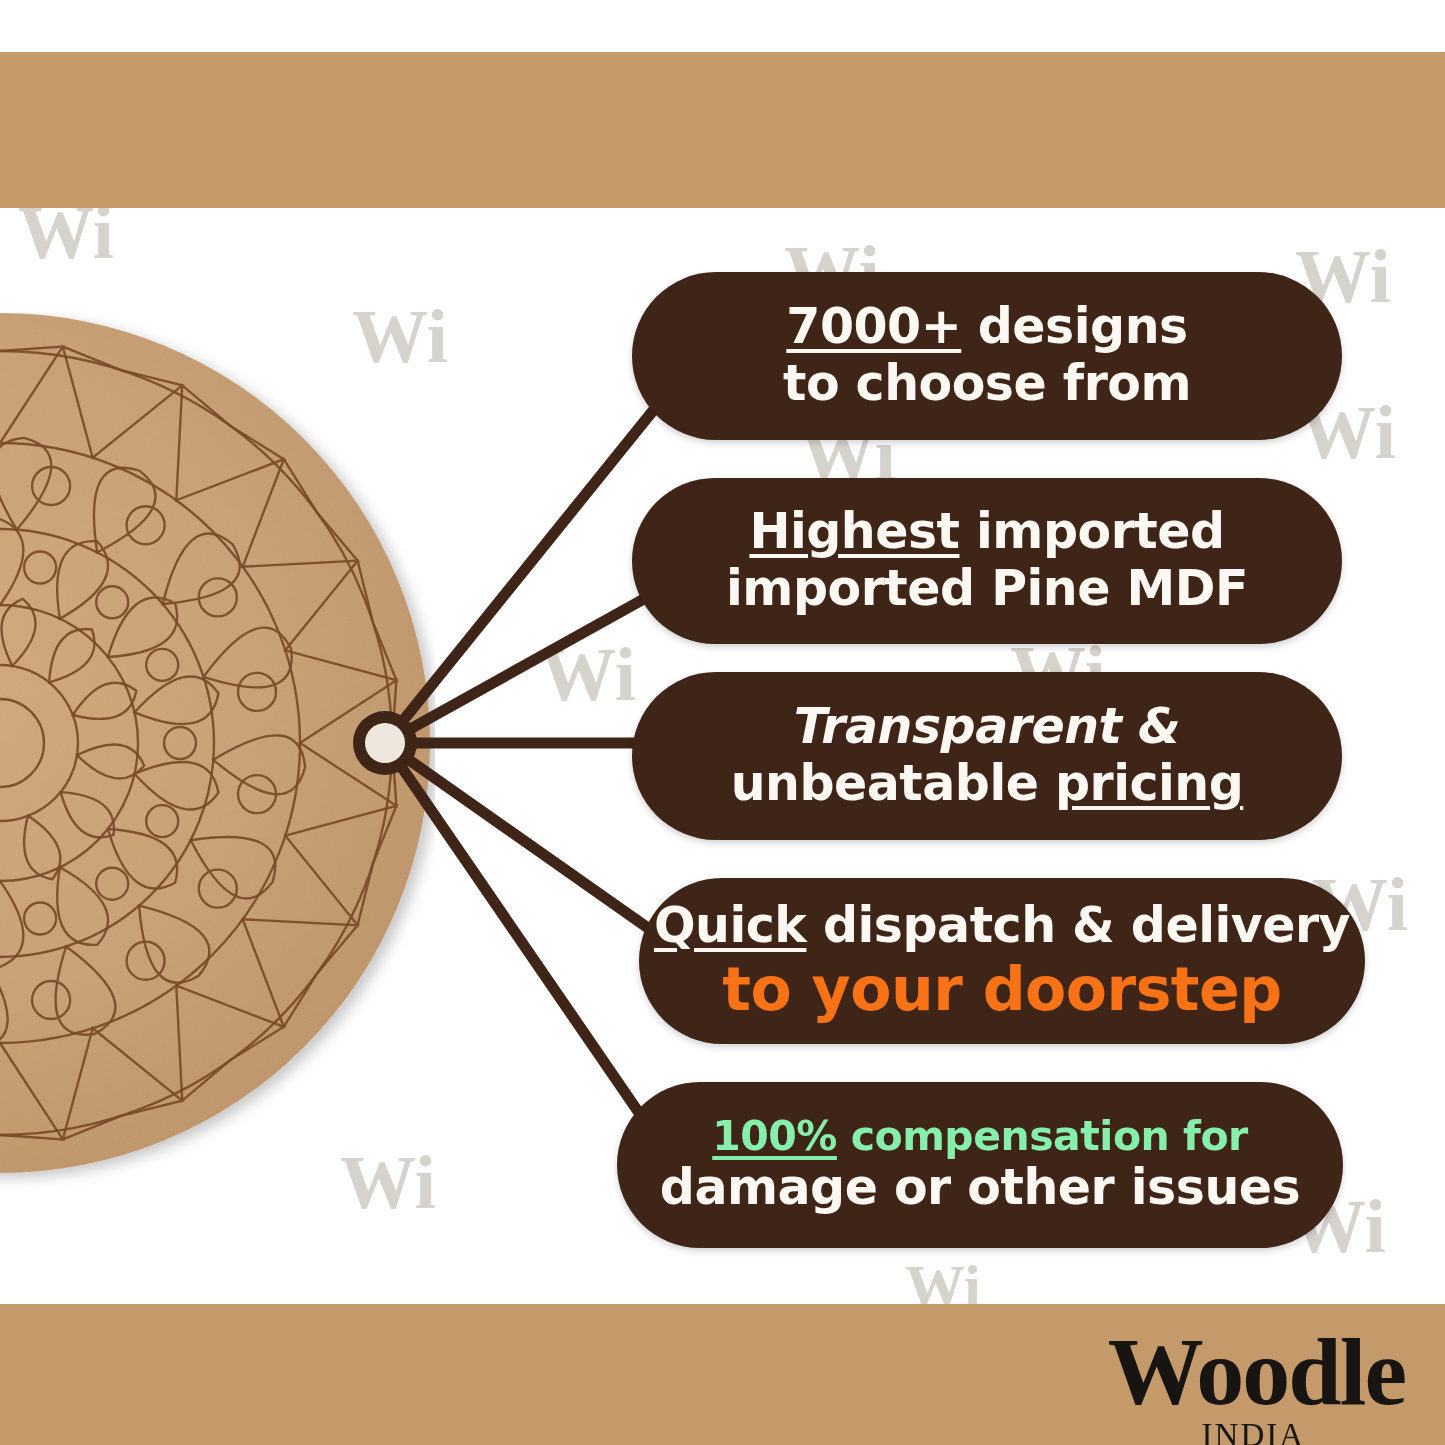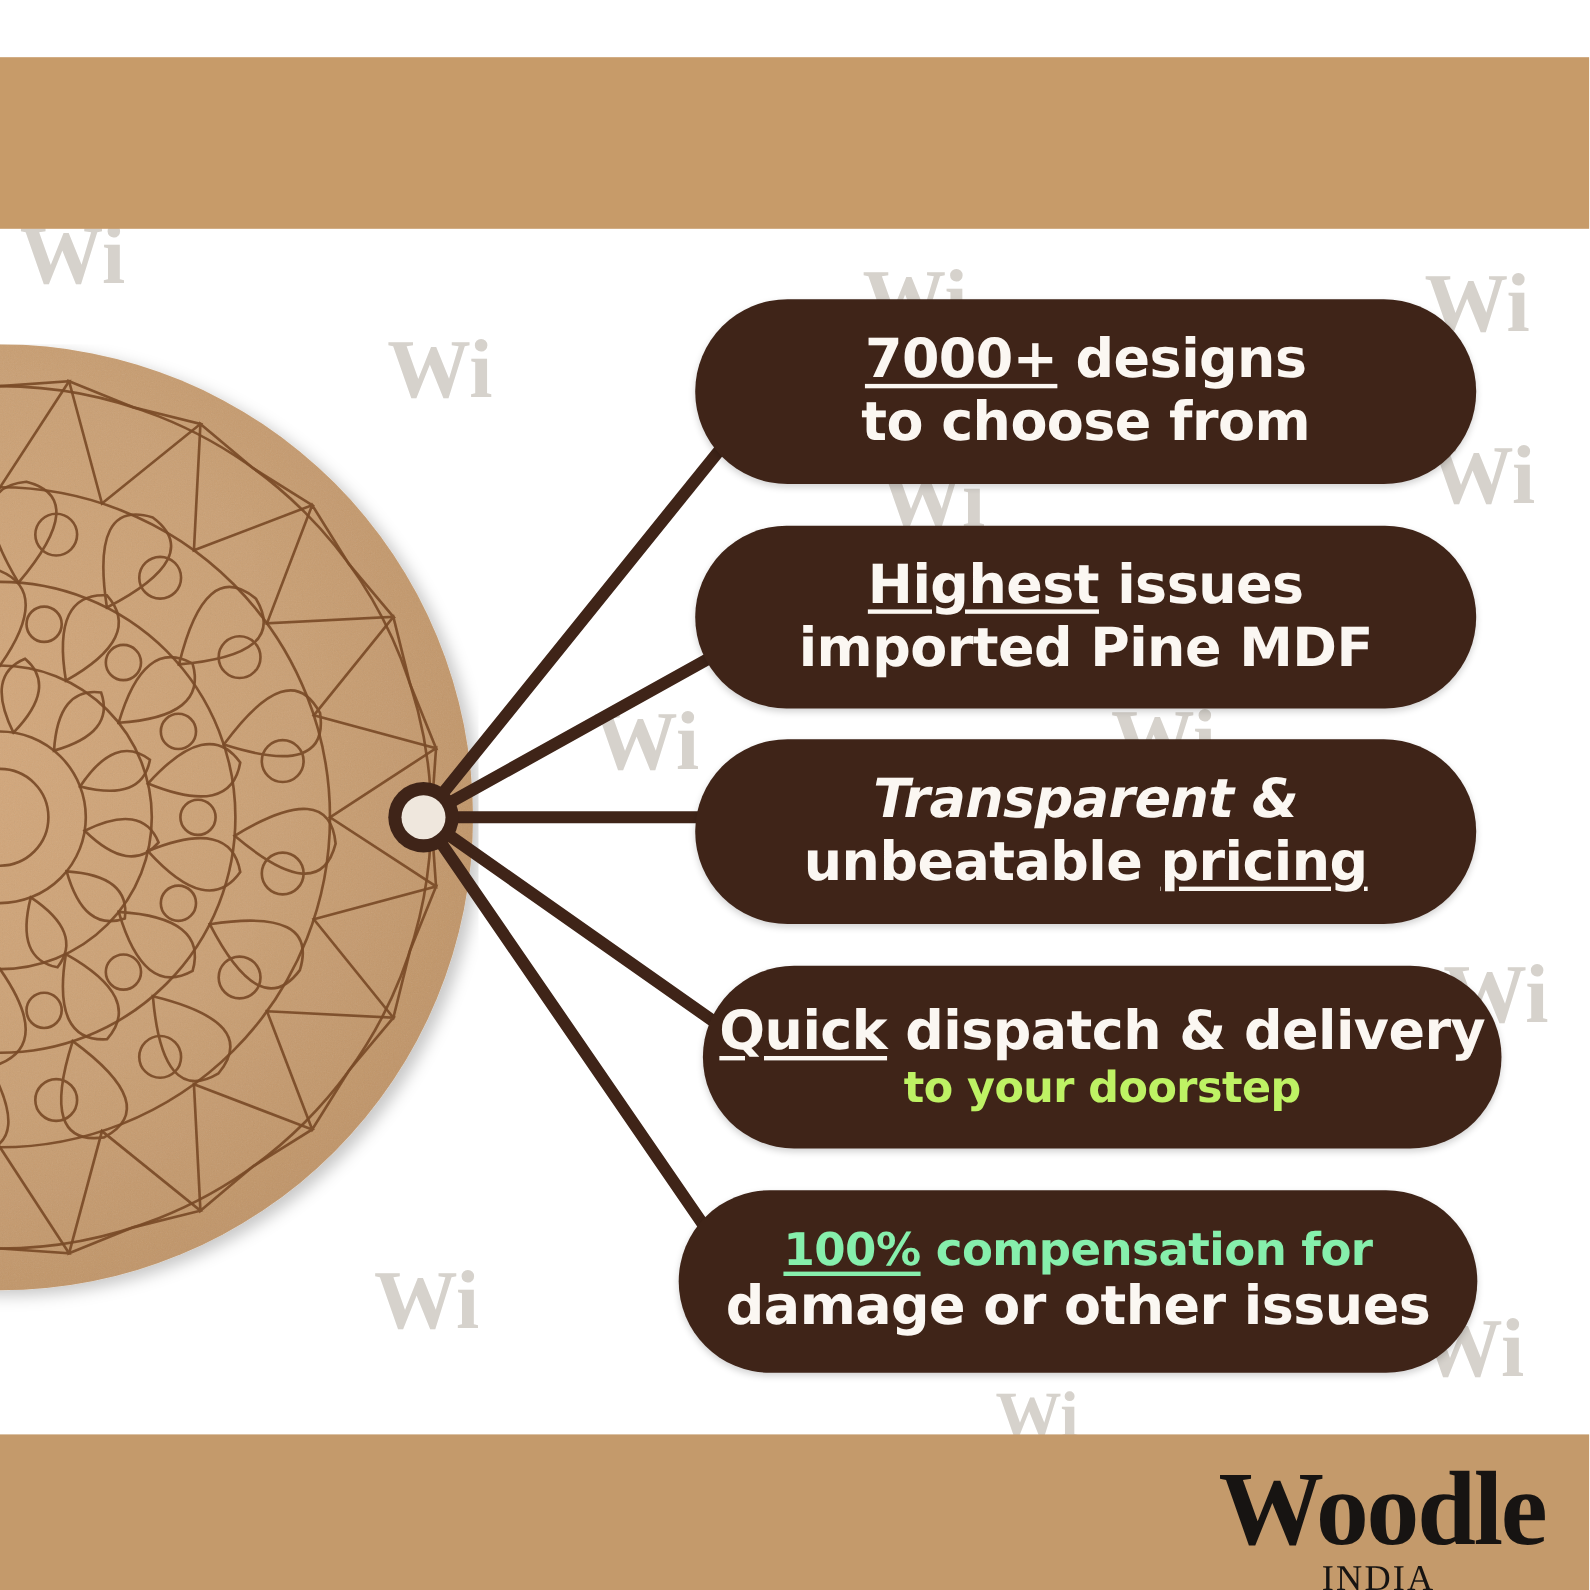--- a/index.html
+++ b/index.html
@@ -324,30 +324,30 @@
 
   <div class="band band-top" style="background: rgb(199, 155, 105);"></div>
   <div class="page-title" style="color: rgb(43, 39, 36);">OUR USPs</div>
 
   <div id="pill-host">
       <div class="pill" style="left: 632px; top: 256px; width: 710px; height: 168px; background: rgb(63, 36, 24);">
         <div class="pill-line" style="font-size: 49px; color: rgb(251, 247, 242);"><span class="u">7000+</span><span> designs</span></div>
         <div class="pill-line" style="font-size: 49px; color: rgb(251, 247, 242);"><span>to choose from</span></div>
       </div>
       <div class="pill" style="left: 632px; top: 462px; width: 710px; height: 166px; background: rgb(63, 36, 24);">
-        <div class="pill-line" style="font-size: 49px; color: rgb(251, 247, 242);"><span class="u">Highest</span><span> issues</span></div>
+        <div class="pill-line" style="font-size: 49px; color: rgb(251, 247, 242);"><span class="u">Highest</span><span> imported</span></div>
         <div class="pill-line" style="font-size: 49px; color: rgb(251, 247, 242);"><span>imported Pine MDF</span></div>
       </div>
       <div class="pill" style="left: 632px; top: 656px; width: 710px; height: 168px; background: rgb(63, 36, 24);">
         <div class="pill-line" style="font-size: 49px; color: rgb(251, 247, 242); font-style: italic;"><span>Transparent &amp;</span></div>
         <div class="pill-line" style="font-size: 49px; color: rgb(251, 247, 242);"><span>unbeatable </span><span class="u">pricing</span></div>
       </div>
       <div class="pill" style="left: 639px; top: 862px; width: 726px; height: 166px; background: rgb(63, 36, 24);">
         <div class="pill-line" style="font-size: 49px; color: rgb(251, 247, 242);"><span class="u">Quick</span><span> dispatch &amp; delivery</span></div>
-        <div class="pill-line" style="font-size: 39px; color: #bef264;"><span>to your doorstep</span></div>
+        <div class="pill-line" style="font-size: 60px; color: #f97316;"><span>to your doorstep</span></div>
       </div>
       <div class="pill" style="left: 617px; top: 1066px; width: 726px; height: 166px; background: rgb(63, 36, 24);">
         <div class="pill-line" style="font-size: 41px; color: #86efac;"><span class="u">100%</span><span> compensation for</span></div>
         <div class="pill-line" style="font-size: 49px; color: rgb(251, 247, 242);"><span>damage or other issues</span></div>
       </div>
     </div>
 
   <div class="band band-bottom" style="background: rgb(196, 154, 107);"></div>
   <div class="logo">
     <div class="logo-main" style="color: rgb(23, 20, 18);">Woodle</div>

